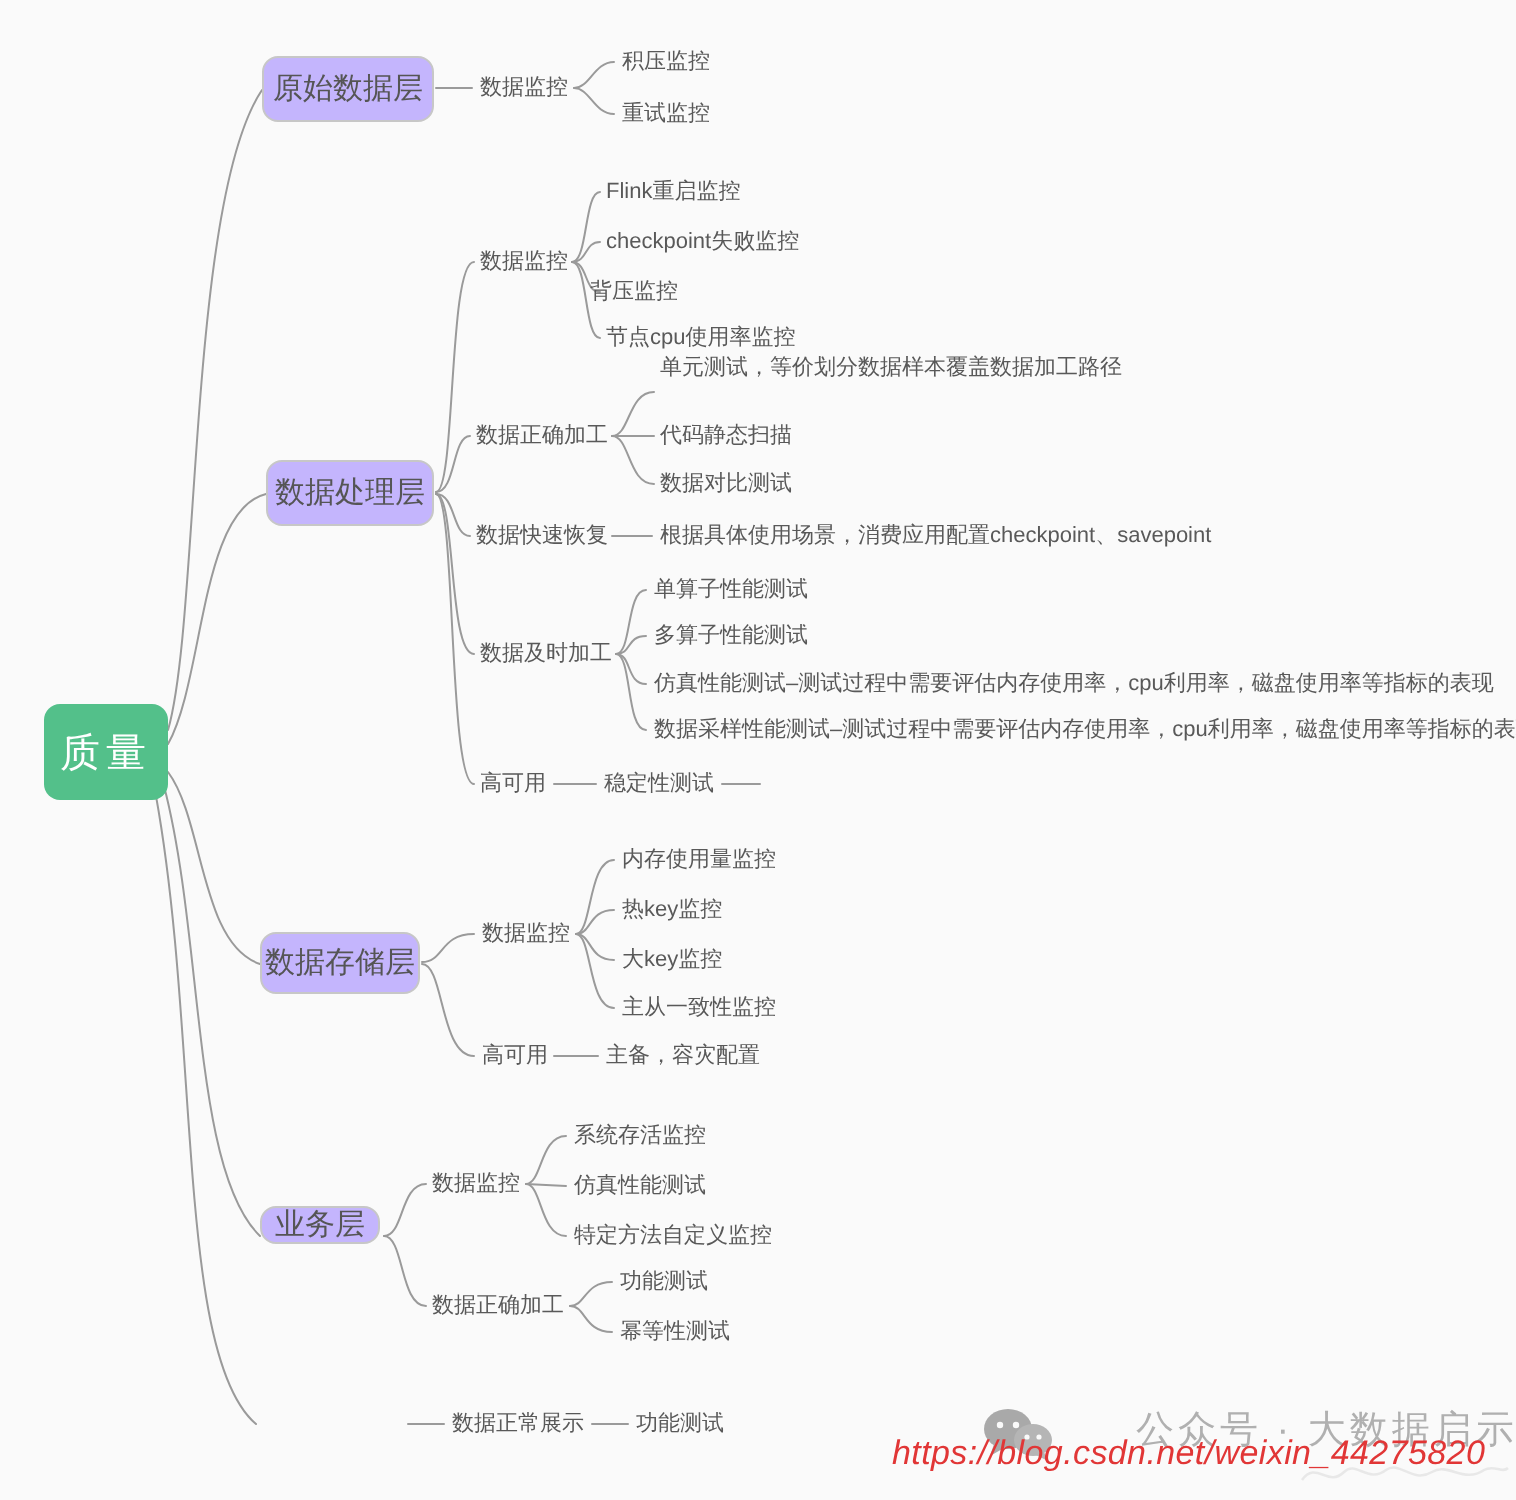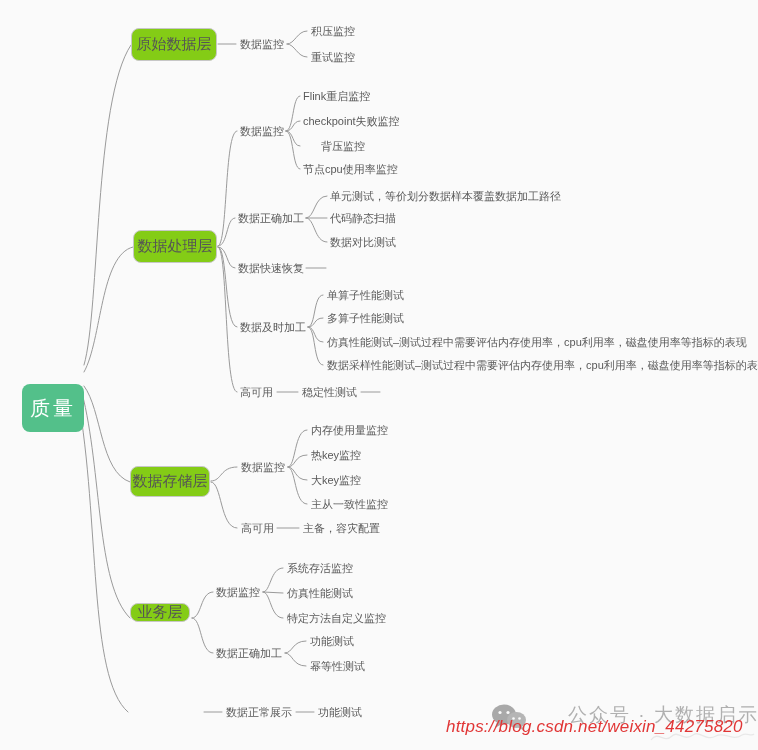--- a/index.html
+++ b/index.html
@@ -3,28 +3,28 @@
 <meta charset="utf-8">
 <style>
   html,body{margin:0;padding:0;}
   .canvas{
     position:relative;width:758px;height:750px;background:#fafafa;
     font-family:"Liberation Sans","DejaVu Sans",sans-serif;overflow:hidden;
   }
   svg.connectors{position:absolute;left:0;top:0;width:758px;height:750px;}
   svg.connectors path{fill:none;stroke:var(--line-color,#9a9a9a);stroke-width:1;stroke-linecap:round;}
   .box{
-    position:absolute;box-sizing:border-box;background:#84cc16;
+    position:absolute;box-sizing:border-box;background:#c4b5fd;
     border:1px solid #c7c7c7;border-radius:8px;
     display:flex;align-items:center;justify-content:center;
     color:#555;font-size:15px;white-space:nowrap;
   }
   .root{
     background:var(--root-green,#53c08a);border:none;color:#fff;
-    font-size:20px;letter-spacing:3px;border-radius:8px;margin-top:32px;
+    font-size:20px;letter-spacing:3px;border-radius:8px;
   }
   .lbl{
     position:absolute;font-size:11px;color:#595959;white-space:nowrap;
     height:16px;line-height:16px;text-align:right;
   }
   .wm-text{
     position:absolute;left:527px;top:702px;font-size:19px;letter-spacing:2px;
     color:var(--wm-gray,#b0b0b0);white-space:nowrap;margin-left:41px;
   }
   .wm-url{
@@ -106,29 +106,30 @@
   <div class="box" style="left:133px;top:230px;width:84px;height:33px">数据处理层</div>
   <div class="box" style="left:130px;top:603px;width:60px;height:19px">业务层</div>
 
   <div class="lbl" style="left:240px;top:36px">数据监控</div>
   <div class="lbl" style="left:311px;top:23px">积压监控</div>
   <div class="lbl" style="left:311px;top:49px">重试监控</div>
 
   <div class="lbl" style="left:240px;top:123px">数据监控</div>
   <div class="lbl" style="left:303px;top:88px">Flink重启监控</div>
   <div class="lbl" style="left:303px;top:113px">checkpoint失败监控</div>
-  <div class="lbl" style="left:321px;top:138px">背压监控</div>
+  <div class="lbl" style="left:295px;top:138px">背压监控</div>
   <div class="lbl" style="left:303px;top:161px">节点cpu使用率监控</div>
 
   <div class="lbl" style="left:238px;top:210px">数据正确加工</div>
-  <div class="lbl" style="left:330px;top:188px">单元测试，等价划分数据样本覆盖数据加工路径</div>
+  <div class="lbl" style="left:330px;top:176px">单元测试，等价划分数据样本覆盖数据加工路径</div>
   <div class="lbl" style="left:330px;top:210px">代码静态扫描</div>
   <div class="lbl" style="left:330px;top:234px">数据对比测试</div>
 
   <div class="lbl" style="left:238px;top:260px">数据快速恢复</div>
+  <div class="lbl" style="left:330px;top:260px">根据具体使用场景，消费应用配置checkpoint、savepoint</div>
 
   <div class="lbl" style="left:240px;top:319px">数据及时加工</div>
   <div class="lbl" style="left:327px;top:287px">单算子性能测试</div>
   <div class="lbl" style="left:327px;top:310px">多算子性能测试</div>
   <div class="lbl" style="left:327px;top:334px">仿真性能测试–测试过程中需要评估内存使用率，cpu利用率，磁盘使用率等指标的表现</div>
   <div class="lbl" style="left:327px;top:357px">数据采样性能测试–测试过程中需要评估内存使用率，cpu利用率，磁盘使用率等指标的表现</div>
 
   <div class="lbl" style="left:240px;top:384px">高可用</div>
   <div class="lbl" style="left:302px;top:384px">稳定性测试</div>
 

